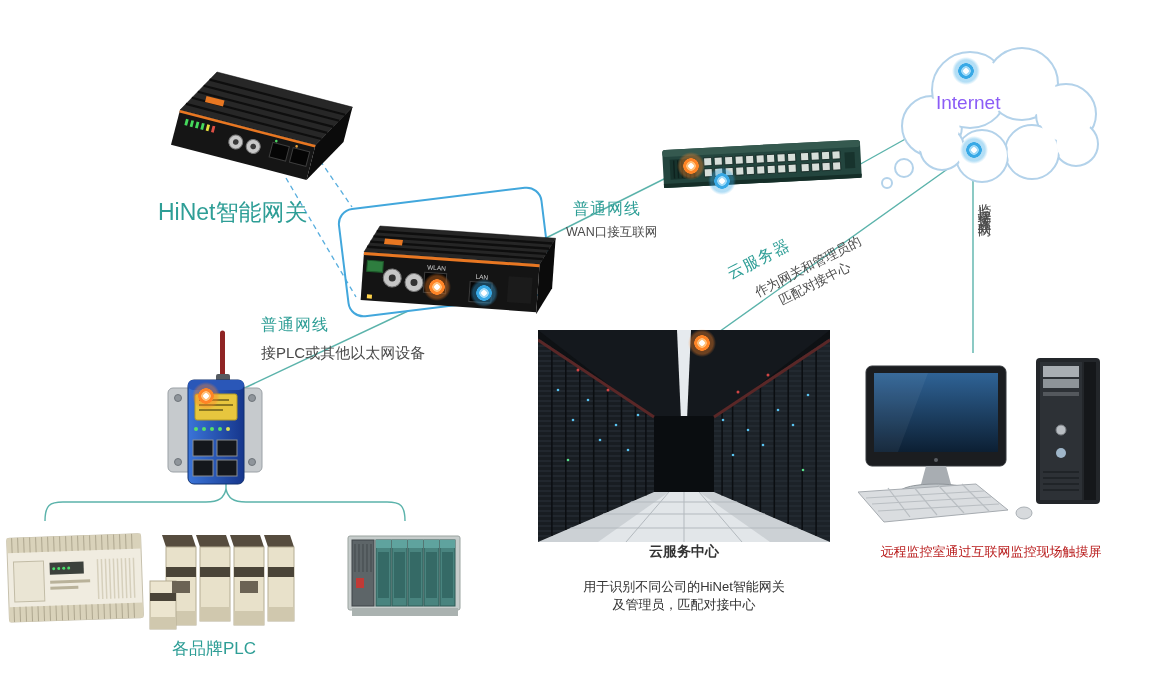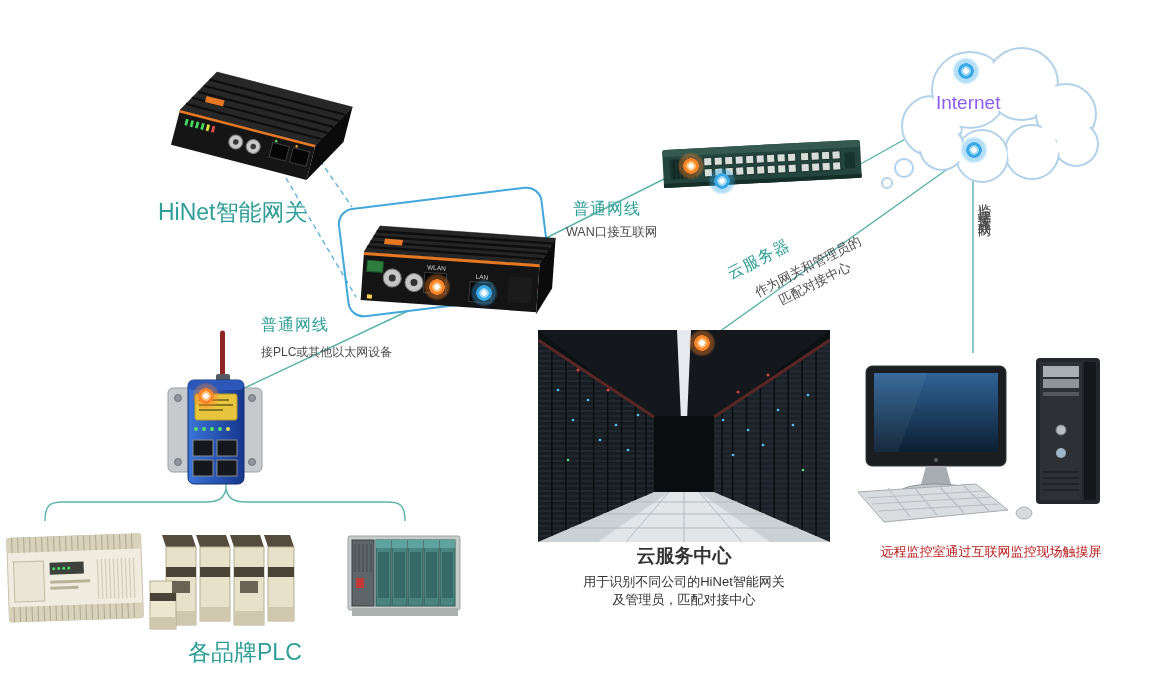--- a/index.html
+++ b/index.html
@@ -473,27 +473,27 @@
     <div class="teal" style="font-size:16px;letter-spacing:1px">云服务器</div>
     <div class="dark" style="font-size:13px;margin:9px 0 0 16px;white-space:nowrap">作为网关和管理员的</div>
     <div class="dark" style="font-size:13px;margin-left:34px;white-space:nowrap">匹配对接中心</div>
   </div>
 
   <div class="lbl" style="left:936px;top:92px;font-size:19px;color:#8b5cf6">Internet</div>
 
   <div class="lbl dark" style="left:975px;top:193px;font-size:13.5px;writing-mode:vertical-rl;letter-spacing:3px">监控端接入互联网</div>
 
   <div class="lbl teal" style="left:261px;top:315px;font-size:16px;letter-spacing:1px">普通网线</div>
-  <div class="lbl dark" style="left:261px;top:344px;font-size:12px">接PLC或其他以太网设备</div>
+  <div class="lbl dark" style="left:261px;top:344px;font-size:15px">接PLC或其他以太网设备</div>
 
   <div class="lbl center" style="left:538px;top:543px;width:292px;color:#333">
-    <div style="font-size:19px;font-weight:bold;margin-bottom:4px">云服务中心</div>
+    <div style="font-size:14px;font-weight:bold;margin-bottom:17px">云服务中心</div>
     <div style="font-size:13px;line-height:1.4">用于识别不同公司的HiNet智能网关</div>
     <div style="font-size:13px;line-height:1.4">及管理员，匹配对接中心</div>
   </div>
 
   <div class="lbl center" style="left:852px;top:543px;width:278px;color:#b91c1c;font-size:13px;line-height:1.45">
     <div>远程监控室通过互联网监控现场触摸屏</div>
   </div>
 
-  <div class="lbl teal" style="left:188px;top:637px;font-size:23px">各品牌PLC</div>
+  <div class="lbl teal" style="left:172px;top:637px;font-size:17px">各品牌PLC</div>
 
 </div>
 
 </body></html>

